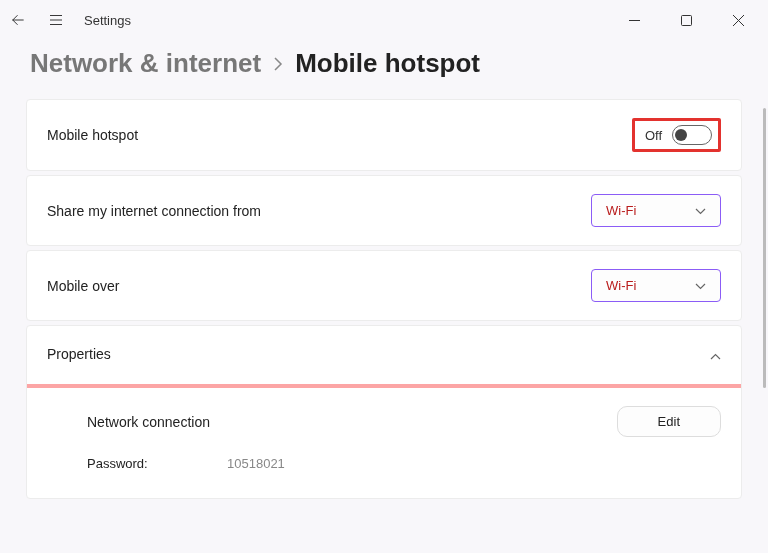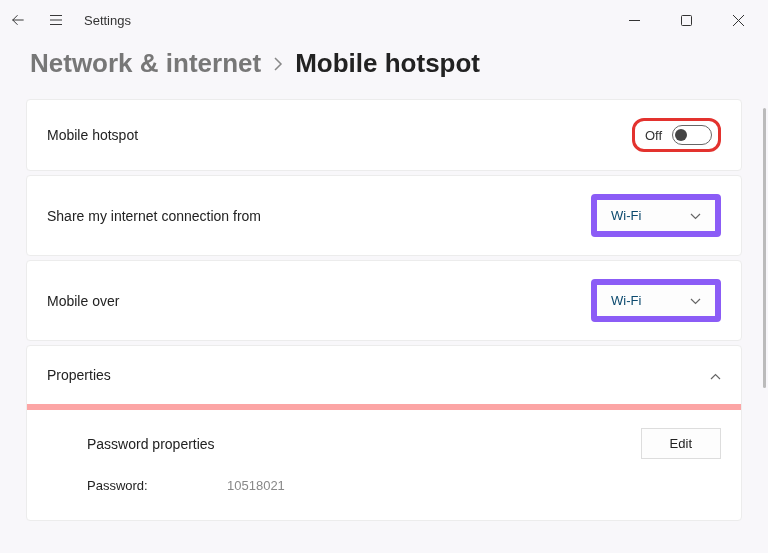--- a/index.html
+++ b/index.html
@@ -98,21 +98,21 @@
     .card-label {
       font-size: 14px;
       color: #222;
     }
     .toggle-group {
       display: flex;
       align-items: center;
       gap: 10px;
       border: 3px solid #e3322e;
       padding: 4px 6px 4px 10px;
-      border-radius: 12px;
+      border-radius: 2px;
     }
     .toggle-state {
       font-size: 13px;
       color: #333;
     }
     .toggle {
       width: 40px;
       height: 20px;
       border: 1px solid #666;
       border-radius: 10px;
@@ -122,61 +122,61 @@
       cursor: pointer;
       background: #fff;
     }
     .toggle-knob {
       width: 12px;
       height: 12px;
       background: #444;
       border-radius: 50%;
     }
     .select {
-      border: 6px solid #8b5cf6;
+      border: 1px solid #8b5cf6;
       border-radius: 4px;
       padding: 8px 14px;
       min-width: 130px;
       display: flex;
       align-items: center;
       justify-content: space-between;
       cursor: pointer;
       font-size: 13px;
-      color: #0c4a6e;
+      color: #b91c1c;
       background: #fdfdfd;
     }
     .chevron {
       color: #666;
     }
     .properties-header {
       display: flex;
-      align-items: center;
+      align-items: flex-start;
       justify-content: space-between;
       padding: 20px 20px;
       cursor: pointer;
-      border-bottom: 6px solid #fca5a5;
+      border-bottom: 4px solid #fca5a5;
     }
     .properties-body {
       padding: 18px 20px 22px 20px;
     }
     .properties-top {
       display: flex;
       align-items: center;
       justify-content: space-between;
       margin-bottom: 14px;
       padding-left: 40px;
     }
     .properties-subtitle {
       font-size: 14px;
       color: #222;
     }
     .edit-btn {
       border: 1px solid #ddd;
-      border-radius: 0;
-      padding: 7px 28px;
+      border-radius: 10px;
+      padding: 7px 40px;
       background: #fdfdfd;
       cursor: pointer;
       font-size: 13px;
       color: #222;
     }
     .prop-grid {
       padding-left: 40px;
     }
     .prop-row {
       display: flex;
@@ -292,21 +292,21 @@
     <div class="properties-header">
       <div class="card-label">Properties</div>
       <span class="chevron">
         <svg width="11" height="7" viewBox="0 0 11 7">
             <path d="M1 6 L5.5 1.5 L10 6" stroke="#666" stroke-width="1.2" fill="none"></path>
           </svg>
       </span>
     </div>
     <div class="properties-body">
       <div class="properties-top">
-        <div class="properties-subtitle">Password properties</div>
+        <div class="properties-subtitle">Network connection</div>
         <div class="edit-btn">Edit</div>
       </div>
       <div class="prop-grid">
         <div class="prop-row">
           <div class="prop-key">Password:</div>
           <div class="prop-val">10518021</div>
         </div>
       </div>
     </div>
   </div>

